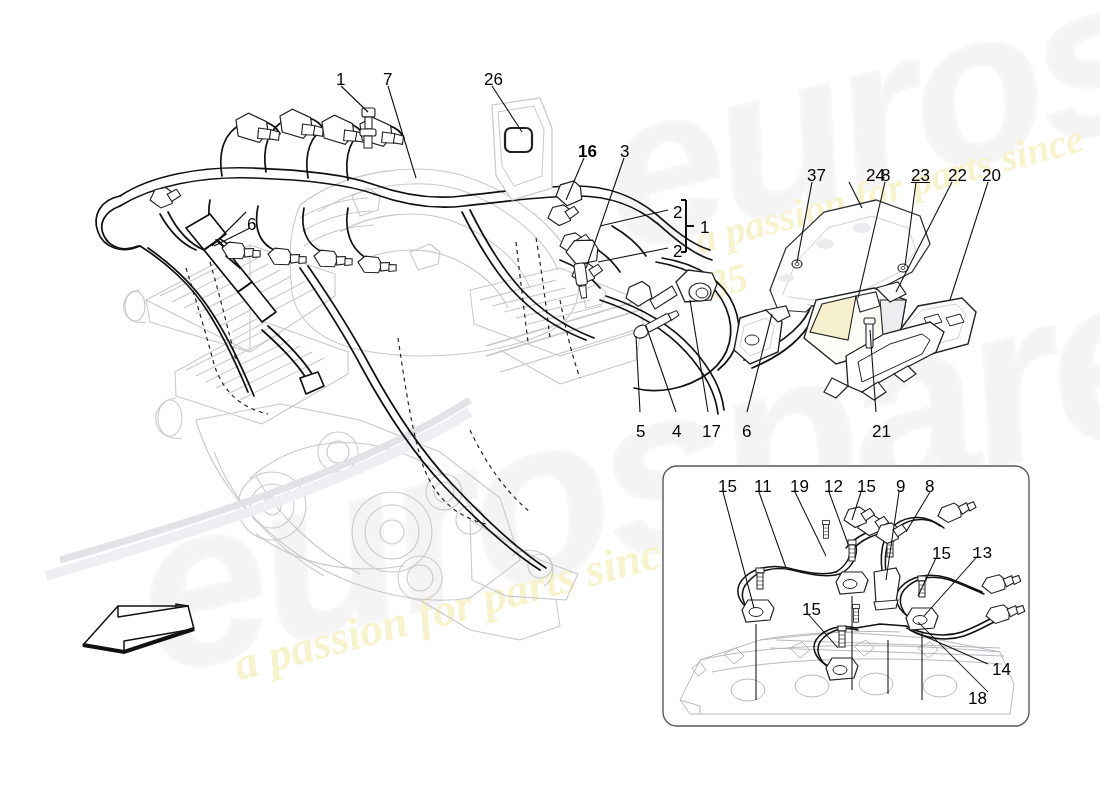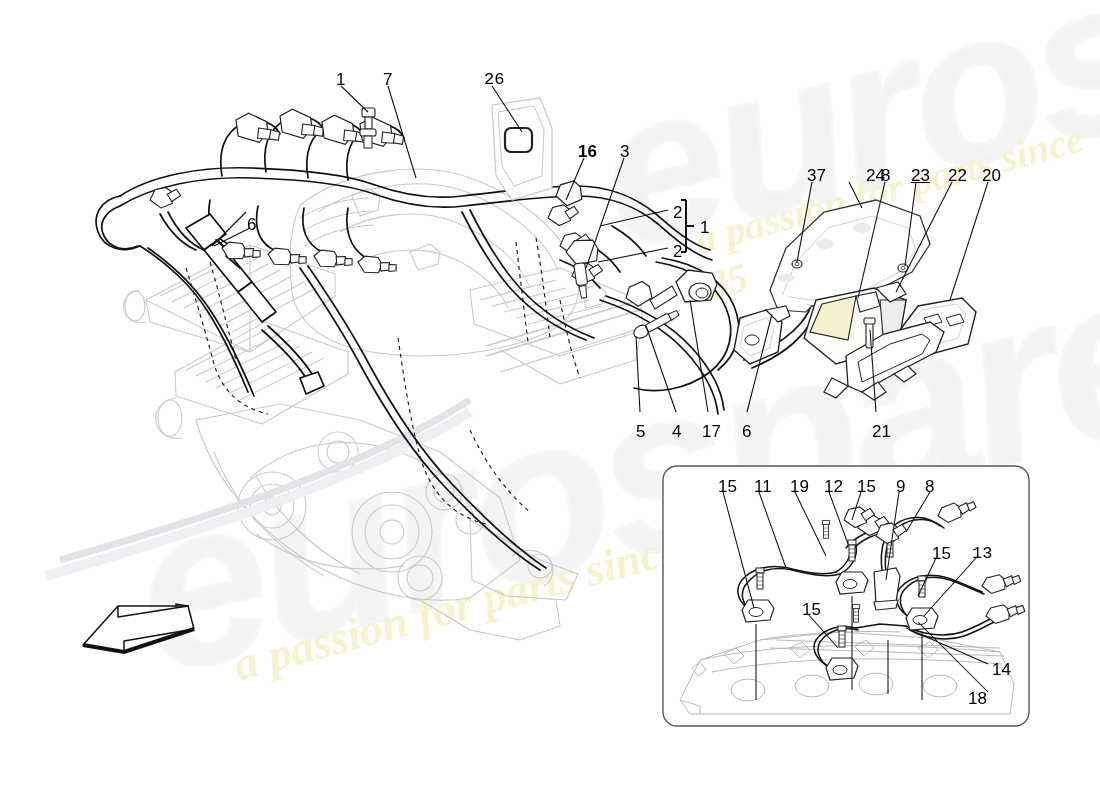--- a/index.html
+++ b/index.html
@@ -503,21 +503,21 @@
       <path d="M83,645 L118,606 L118,617 L188,606 L194,629
                L124,641 L124,652 Z" fill="#ffffff" stroke="#111" stroke-width="1.5" stroke-linejoin="round"></path>
       <path d="M83,645 L124,652 L194,629" fill="none" stroke="#111" stroke-width="4"></path>
       <path d="M118,606 L188,606" fill="none" stroke="#111" stroke-width="1.3"></path>
     </g>
   </svg>
 
   <div>
     <span class="lbl" style="left:336px;top:71px;">1</span>
     <span class="lbl" style="left:383px;top:71px;">7</span>
-    <span class="lbl" style="left:484px;top:71px;font-family:Liberation Mono, monospace;">26</span>
+    <span class="lbl" style="left:484px;top:71px;">26</span>
     <span class="lbl" style="left:578px;top:143px;font-weight:bold;">16</span>
     <span class="lbl" style="left:620px;top:143px;">3</span>
     <span class="lbl" style="left:247px;top:216px;">6</span>
     <span class="lbl" style="left:673px;top:204px;">2</span>
     <span class="lbl" style="left:700px;top:219px;">1</span>
     <span class="lbl" style="left:673px;top:243px;">2</span>
     <span class="lbl" style="left:807px;top:167px;">37</span>
     <span class="lbl" style="left:843px;top:167px;margin-left:23px;">24</span>
     <span class="lbl" style="left:881px;top:167px;">8</span>
     <span class="lbl" style="left:911px;top:167px;text-decoration:underline;">23</span>

